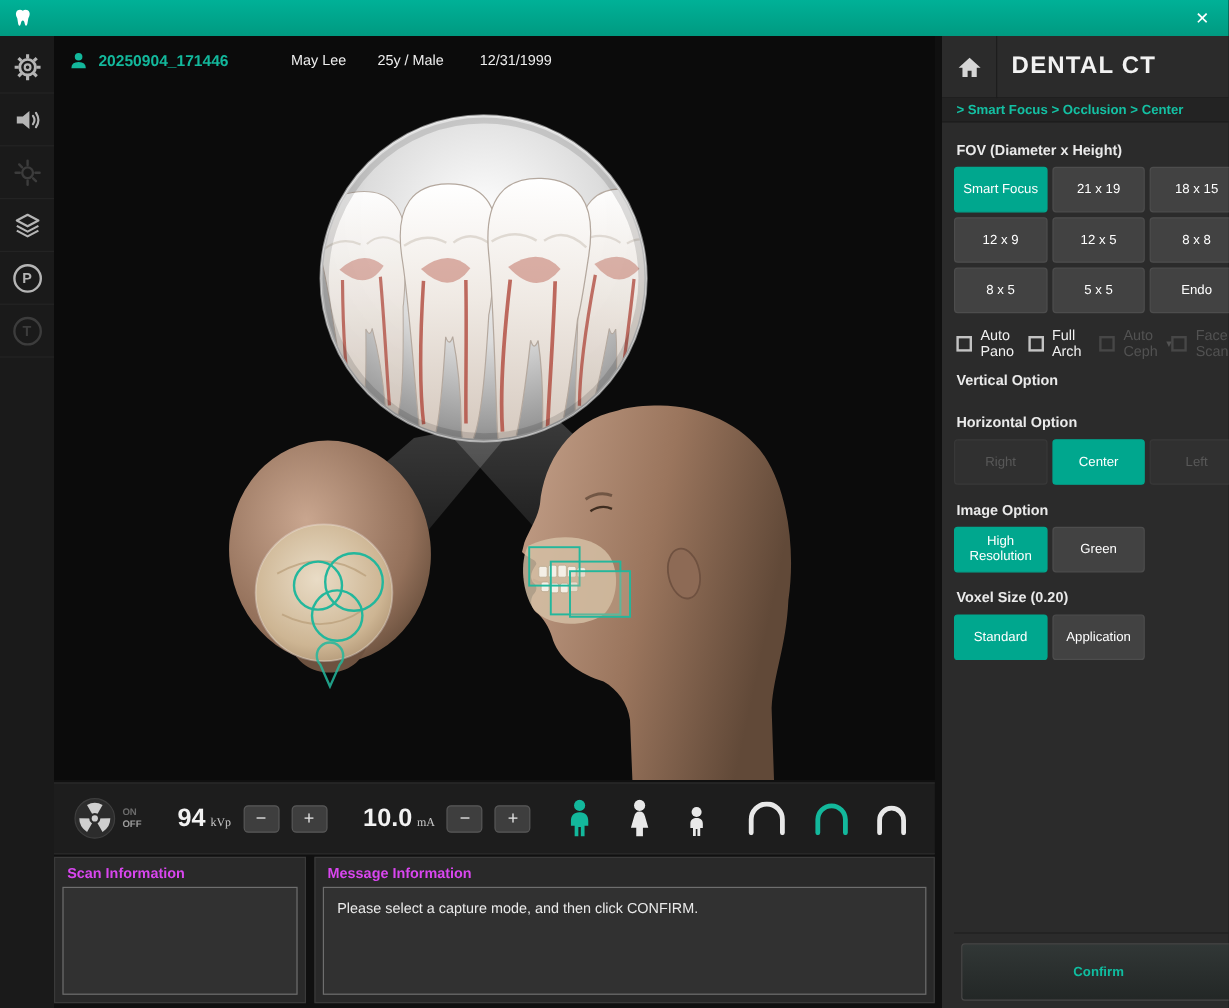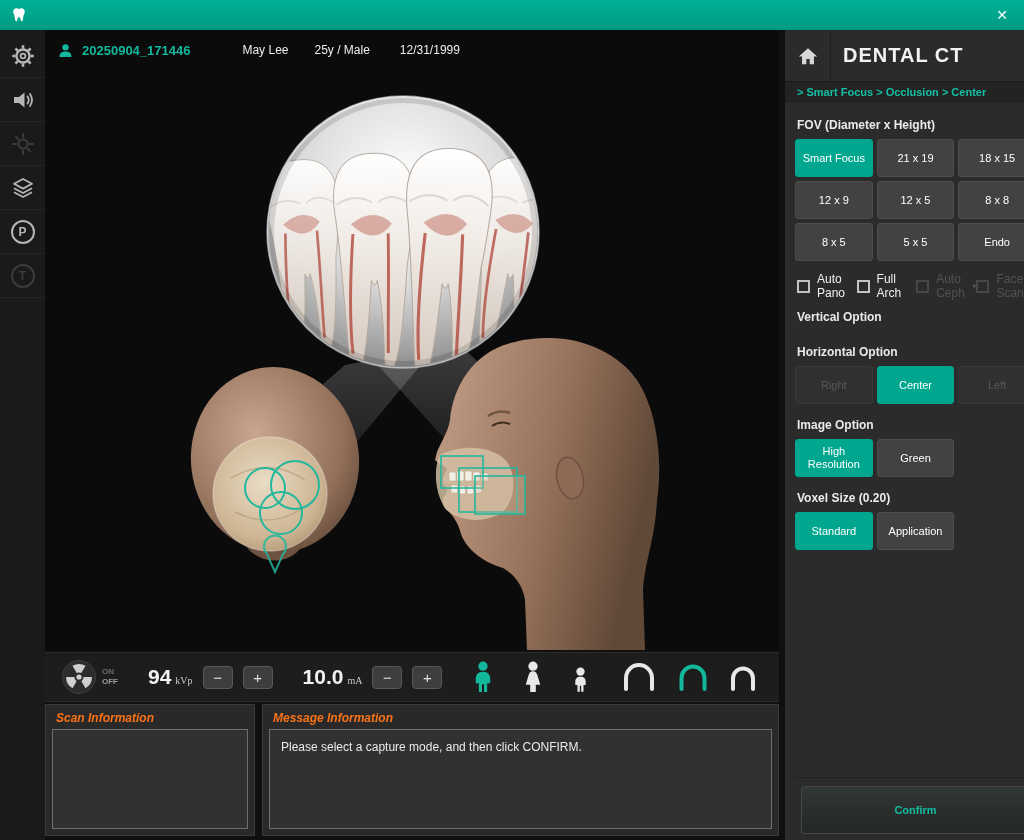--- a/index.html
+++ b/index.html
@@ -28,41 +28,41 @@
   .main-col { width:734px; display:flex; flex-direction:column; margin-right:6px; flex:0 0 auto; }
   .viewport { height:620px; background:#0b0b0b; position:relative; flex:0 0 auto; }
 
   .patient-bar { position:absolute; top:8px; left:12px; display:flex; align-items:center; height:24px; }
   .patient-bar .pid { color:#13b89c; font-weight:bold; font-size:13px; margin-left:8px; }
   .patient-bar .pname { color:#eee; font-size:12px; margin-left:52px; }
   .patient-bar .page { color:#eee; font-size:12px; margin-left:26px; }
   .patient-bar .pdob { color:#eee; font-size:12px; margin-left:30px; }
 
   
-  .exposure-bar { height:50px; margin-top:2px; background:#1d1d1d; border-top:1px solid #2b2b2b;
+  .exposure-bar { height:60px; margin-top:2px; background:#1d1d1d; border-top:1px solid #2b2b2b;
                   border-bottom:1px solid #2b2b2b; display:flex; align-items:center; padding:0 12px; flex:0 0 auto; }
   .rad-group { display:flex; align-items:center; gap:5px; margin-left:4px; }
   .onoff { display:flex; flex-direction:column; line-height:1.25; }
   .onoff .on  { color:#6b6b6b; font-size:8px; font-weight:bold; }
   .onoff .off { color:#9c9c9c; font-size:8px; font-weight:bold; }
   .exp-group { display:flex; align-items:baseline; margin-left:30px; }
   .exp-val  { color:#f2f2f2; font-size:21px; font-weight:bold; }
   .exp-unit { color:#c9c9c9; font-size:10px; margin-left:4px;font-family:Liberation Serif, serif; }
   .step-btn { width:30px; height:23px; background:#3e3e3e; border:1px solid #585858; border-radius:4px;
               color:#e2e2e2; font-size:15px; display:flex; align-items:center; justify-content:center;
               margin-left:10px; align-self:center; cursor:pointer; }
   .persons { display:flex; align-items:flex-end; gap:24px; margin-left:auto; }
   .arches  { display:flex; align-items:flex-end; gap:20px; margin-left:30px; margin-right:10px; }
 
   
   .info-row { flex:1; display:flex; gap:7px; padding:2px 0 4px 0; min-height:0; }
   .info-panel { background:#292929; border:1px solid #3a3a3a; display:flex; flex-direction:column; }
   .scan-panel { width:210px; flex:0 0 auto; }
   .msg-panel  { flex:1; }
-  .info-hdr { padding:6px 10px 4px 10px; color:#f97316; font-weight:bold; font-size:12px;font-style:italic; }
+  .info-hdr { padding:6px 10px 4px 10px; color:#d946ef; font-weight:bold; font-size:12px; }
   .info-box { flex:1; margin:0 6px 6px 6px; background:#313131; border:1px solid #6e6e6e;
               padding:9px 11px; color:#eaeaea; font-size:12px; line-height:1.35; overflow:hidden; }
 
   
   .right-panel { width:261px; background:#2b2b2b; display:flex; flex-direction:column; flex:0 0 auto; }
   .rp-header { height:52px; display:flex; align-items:center; border-bottom:1px solid #1d1d1d; flex:0 0 auto; }
   .home-btn { width:46px; height:52px; display:flex; align-items:center; justify-content:center;
               border-right:1px solid #1d1d1d; cursor:pointer; }
   .rp-title { color:#f2f2f2; font-size:20px; font-weight:bold; letter-spacing:1px; margin-left:12px; }
   .breadcrumb { height:20px; background:#232323; display:flex; align-items:center; padding-left:12px;

